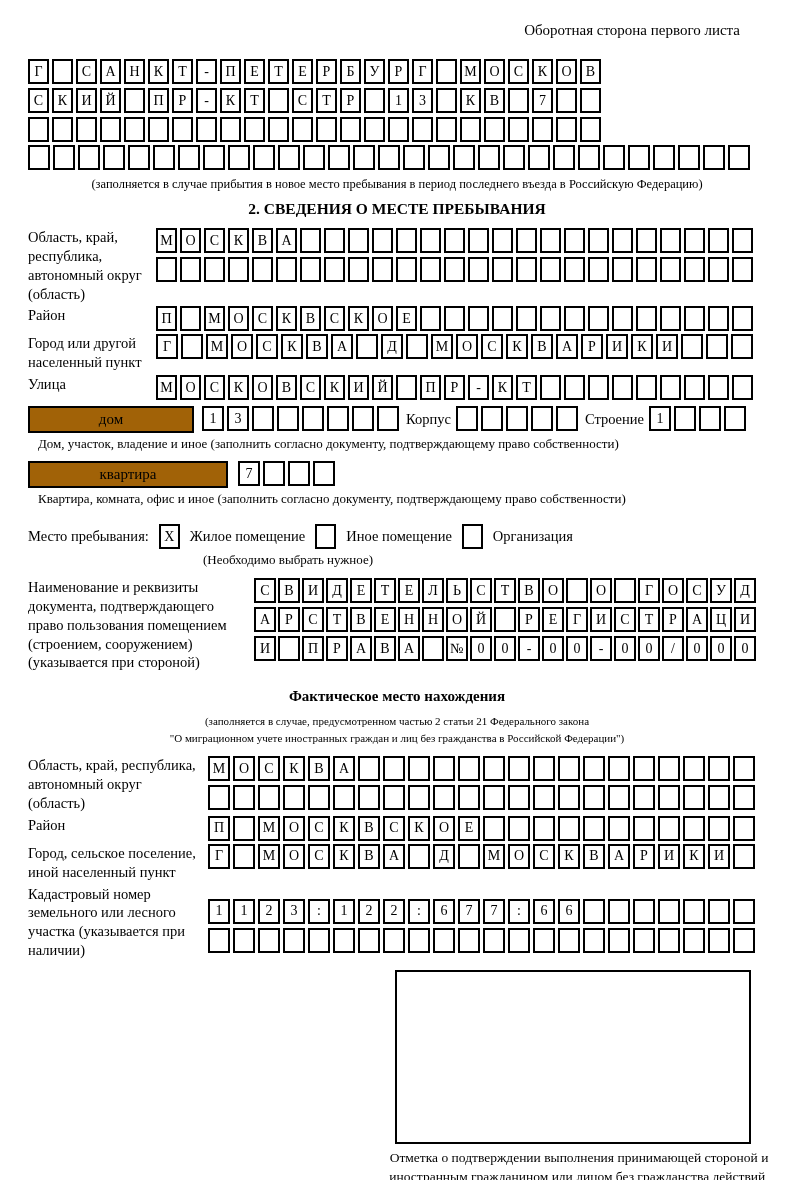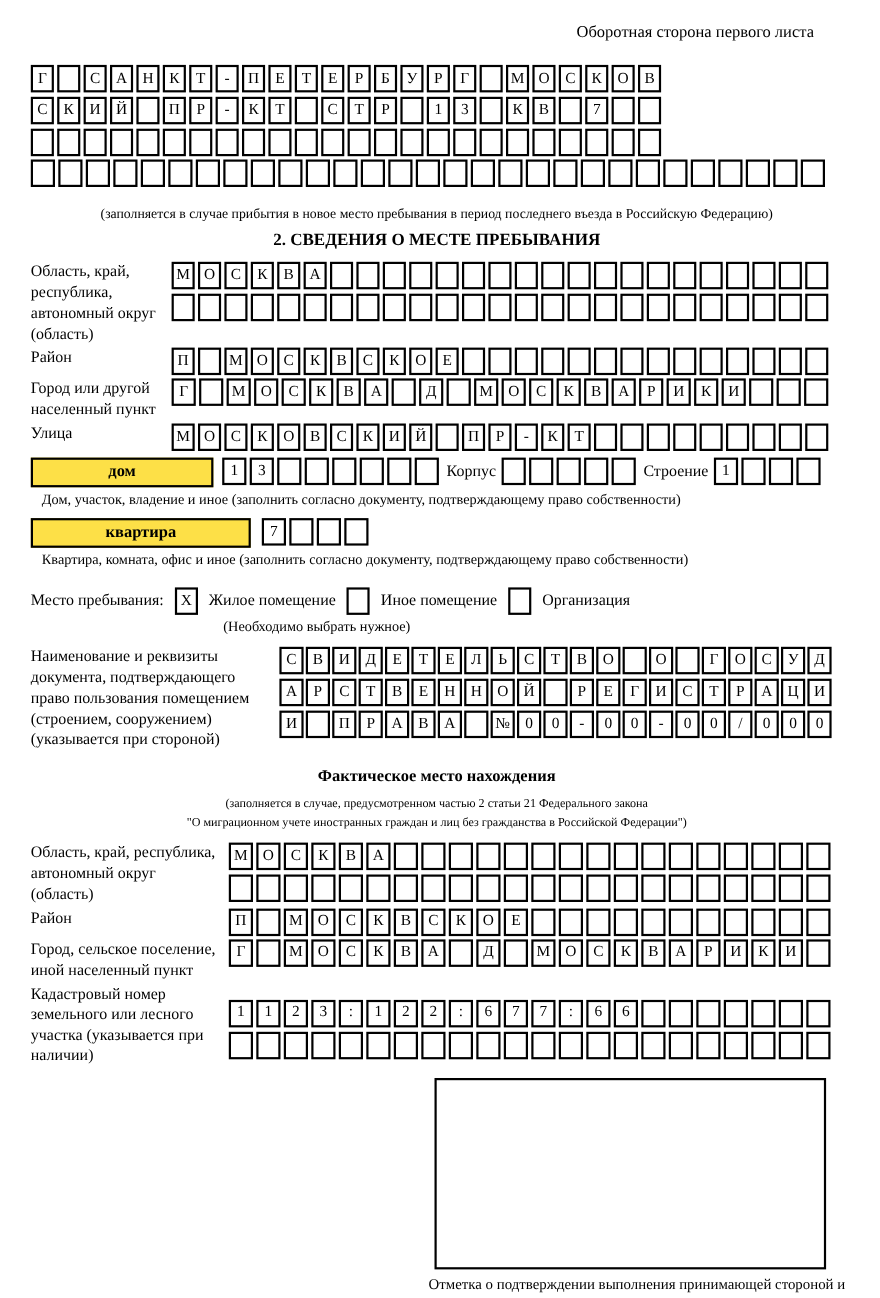--- a/index.html
+++ b/index.html
@@ -19,25 +19,25 @@
   .cells{display:flex;flex-direction:column;gap:4px;}
   .crow{display:flex;gap:3px;}
   .cell{
     flex:none;width:21px;height:25px;border:2px solid #000;box-sizing:border-box;
     display:flex;align-items:center;justify-content:center;
     font-size:14px;background:#fff;
   }
   .gFull .cell,.g24b .cell,.g21 .cell,.g22 .cell,.gH .cell{width:22px;}
   .g21{gap:2px;}
   .gFull{margin-top:3px;}
-  .center-note{text-align:center;font-size:12.5px;margin:17px 0 8px 0;}
+  .center-note{text-align:center;font-size:12.5px;margin:7px 0 8px 0;}
   .sec-title{text-align:center;font-weight:bold;font-size:15.5px;margin:4px 0 10px 0;}
   .fnote{font-size:13px;margin:3px 0 9px 10px;}
   .longbox{flex:none;border:2px solid #000;height:27px;box-sizing:border-box;
-    display:flex;align-items:center;justify-content:center;font-size:15px;background:#fde047;font-weight:bold;}
+    display:flex;align-items:center;justify-content:center;font-size:15px;background:#a16207;}
   .dom-box{width:166px;margin-right:8px;}
   .kv-box{width:200px;margin-right:10px;}
   .inline-lbl{font-size:14.5px;margin:0 5px 0 7px;line-height:27px;}
   .hrow{display:flex;align-items:flex-start;margin-top:6px;margin-bottom:1px;}
   .cbrow{display:flex;align-items:center;font-size:14.5px;margin-top:17px;text-align:center;}
   .cbrow .cell{margin:0 10px;}
   .cb-note{font-size:13px;margin:3px 0 10px 175px;}
   .doc-block{margin-top:4px;margin-bottom:14px;}
   .fact-title{text-align:center;font-weight:bold;font-size:15px;margin:16px 0 8px 0;}
   .fact-note{text-align:center;font-size:11px;line-height:1.5;}

